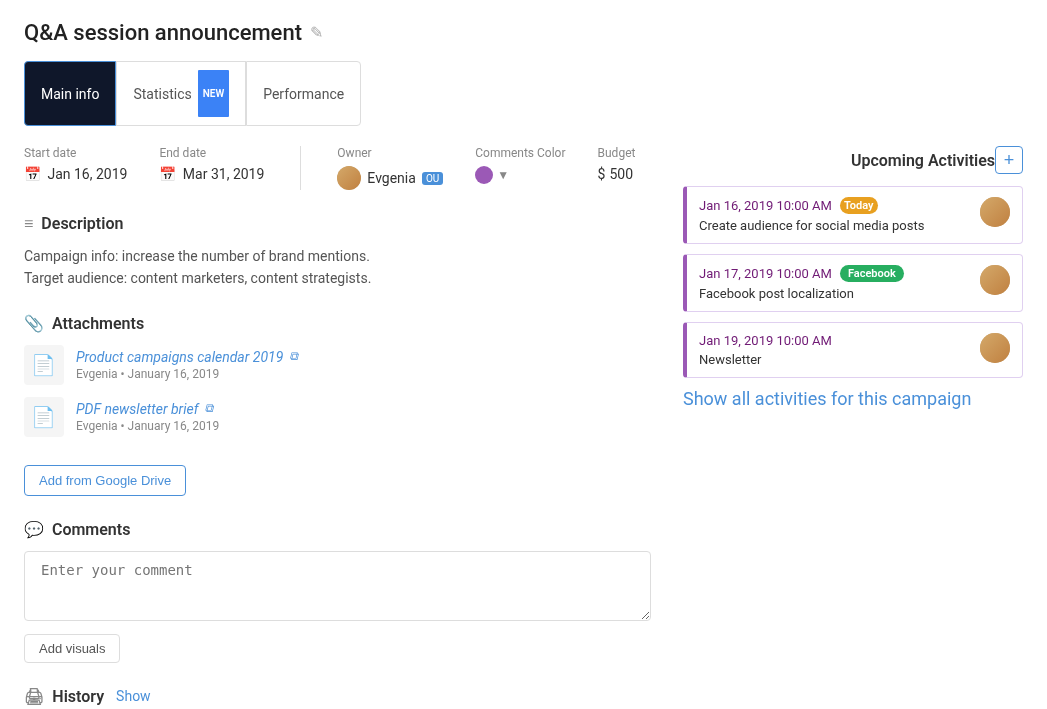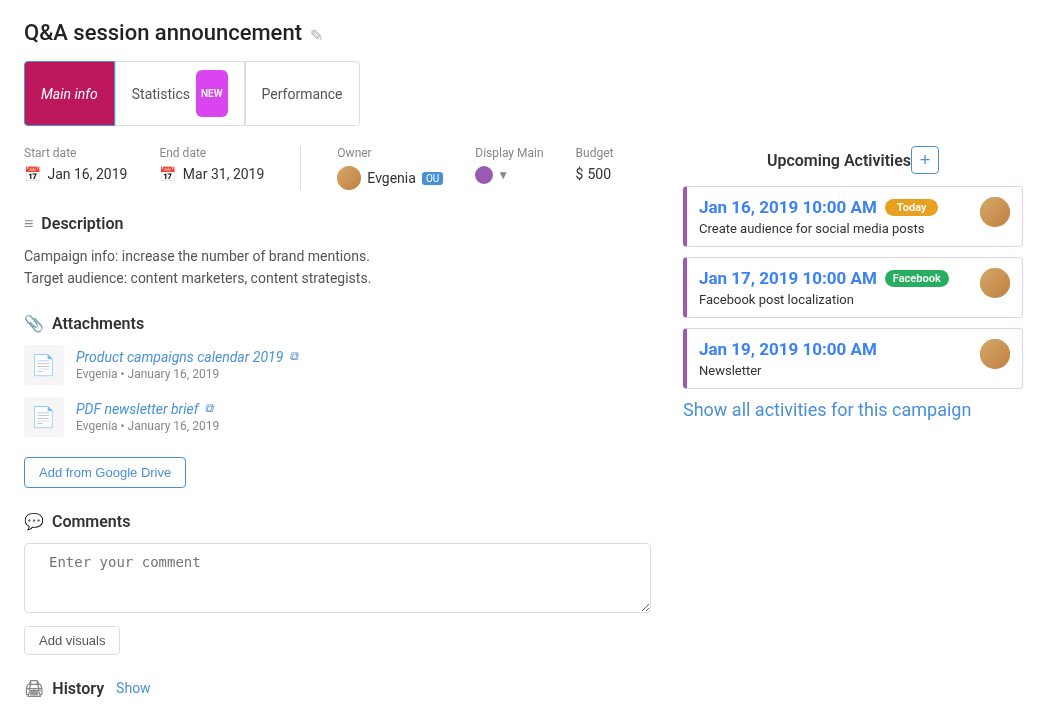--- a/index.html
+++ b/index.html
@@ -1,25 +1,25 @@
 <!DOCTYPE html>
 <html><head>
   <meta charset="utf-8">
   <style>
     * { box-sizing: border-box; margin: 0; padding: 0; }
     body { font-family: -apple-system, BlinkMacSystemFont, 'Segoe UI', Roboto, sans-serif; background: #fff; color: #333; font-size: 14px; }
     .page { padding: 20px 24px; max-width: 1047px; }
-    .page-title { font-size: 22px; font-weight: 500; color: #222; display: flex; align-items: flex-end; gap: 8px; margin-bottom: 16px; }
+    .page-title { font-size: 22px; font-weight: 500; color: #222; display: flex; align-items: center; gap: 8px; margin-bottom: 16px; }
     .edit-icon { color: #aaa; font-size: 16px; cursor: pointer; }
     .tabs { display: flex; gap: 0; margin-bottom: 20px; }
     .tab { padding: 8px 16px; border: 1px solid #ddd; cursor: pointer; font-size: 14px; color: #555; background: #fff; display: flex; align-items: center; gap: 6px; }
     .tab:first-child { border-radius: 4px 0 0 4px; }
     .tab:last-child { border-radius: 0 4px 4px 0; }
-    .tab.active { background: #be185d; color: #fff; border-color: #4a90d9; font-style: italic; }
-    .tab .new-badge { background: #d946ef; color: #fff; font-size: 10px; padding: 18px 5px; border-radius: 6px; font-weight: 600; }
+    .tab.active { background: #0f172a; color: #fff; border-color: #4a90d9; }
+    .tab .new-badge { background: #3b82f6; color: #fff; font-size: 10px; padding: 18px 5px; border-radius: 1px; font-weight: 600; }
     .content-layout { display: flex; gap: 32px; }
     .main-content { flex: 1; }
     .sidebar { width: 340px; flex-shrink: 0; }
     .meta-row { display: flex; gap: 32px; align-items: flex-start; margin-bottom: 24px; flex-wrap: wrap; }
     .meta-field { display: flex; flex-direction: column; gap: 6px; }
     .meta-label { font-size: 12px; color: #888; }
     .meta-value { display: flex; align-items: center; gap: 6px; font-size: 14px; color: #333; }
     .meta-divider { width: 1px; background: #ddd; align-self: stretch; margin: 0 4px; }
     .calendar-icon { color: #888; font-size: 14px; }
     .owner-avatar { width: 24px; height: 24px; border-radius: 50%; background: #c9a87c; display: flex; align-items: center; justify-content: center; overflow: hidden; }
@@ -31,34 +31,34 @@
     .section { margin-bottom: 24px; }
     .section-title { font-size: 16px; font-weight: 600; color: #333; display: flex; align-items: center; gap: 8px; margin-bottom: 12px; }
     .section-icon { color: #888; font-size: 16px; }
     .description-text { color: #555; line-height: 1.6; }
     .attachment-item { display: flex; align-items: center; gap: 12px; margin-bottom: 12px; }
     .attachment-icon { width: 40px; height: 40px; background: #f5f5f5; border-radius: 4px; display: flex; align-items: center; justify-content: center; color: #888; font-size: 20px; }
     .attachment-info { display: flex; flex-direction: column; gap: 2px; }
     .attachment-name { color: #4a90d9; font-size: 14px; display: flex; align-items: flex-start; gap: 6px; cursor: pointer; font-style: italic; }
     .attachment-meta { font-size: 12px; color: #888; }
     .external-link { color: #4a90d9; font-size: 12px; cursor: pointer; }
-    .add-drive-btn { border: 1px solid #4a90d9; color: #4a90d9; background: #fff; padding: 7px 14px; border-radius: 4px; cursor: pointer; font-size: 13px; margin-top: 8px; }
-    .comment-input { width: 100%; padding: 10px 24px; border: 1px solid #ddd; border-radius: 4px; font-size: 14px; resize: vertical; min-height: 70px; color: #333; outline: none; }
+    .add-drive-btn { border: 1px solid #4a90d9; color: #4a90d9; background: #fff; padding: 7px 14px; border-radius: 4px; cursor: pointer; font-size: 13px; margin-top: 16px; }
+    .comment-input { width: 100%; padding: 10px 16px; border: 1px solid #ddd; border-radius: 4px; font-size: 14px; resize: vertical; min-height: 70px; color: #333; outline: none; }
     .add-comment-btn { margin-top: 10px; border: 1px solid #ddd; background: #fff; color: #555; padding: 6px 14px; border-radius: 4px; cursor: pointer; font-size: 13px; }
     .history-section { display: flex; align-items: center; gap: 12px; margin-top: 8px; }
     .history-title { font-size: 16px; font-weight: 600; color: #333; display: flex; align-items: center; gap: 8px; }
     .show-link { color: #4a90d9; cursor: pointer; font-size: 14px; }
     
-    .upcoming-header { display: flex; align-items: center; justify-content: center; margin-bottom: 12px; }
+    .upcoming-header { display: flex; align-items: center; justify-content: flex-end; margin-bottom: 12px; }
     .upcoming-title { font-size: 16px; font-weight: 600; color: #333; }
     .add-activity-btn { width: 28px; height: 28px; border: 1px solid #4a90d9; border-radius: 4px; color: #4a90d9; background: #fff; cursor: pointer; display: flex; align-items: center; justify-content: center; font-size: 18px; font-weight: 300; }
     .activity-card { border: 1px solid #e0d0f0; border-left: 4px solid #9b59b6; border-radius: 4px; padding: 10px 12px; margin-bottom: 10px; display: flex; justify-content: space-between; align-items: flex-start; }
     .activity-date-row { display: flex; align-items: center; gap: 8px; margin-bottom: 4px; }
-    .activity-date { font-size: 17px; font-weight: 700; color: #3b82f6; }
-    .today-badge { background: #e8a020; color: #fff; font-size: 11px; padding: 2px 12px; border-radius: 10px; font-weight: 600; }
+    .activity-date { font-size: 13px; font-weight: 400; color: #701a75; }
+    .today-badge { background: #e8a020; color: #fff; font-size: 11px; padding: 2px 4px; border-radius: 10px; font-weight: 600; }
     .tomorrow-badge { background: #27ae60; color: #fff; font-size: 11px; padding: 2px 8px; border-radius: 10px; font-weight: 600; }
     .activity-title { font-size: 13px; color: #333; }
     .activity-avatar { width: 30px; height: 30px; border-radius: 50%; background: #c9a87c; flex-shrink: 0; }
     .show-all-link { color: #4a90d9; font-size: 18px; cursor: pointer; margin-top: 6px; display: block; }
     .avatar-face { width: 100%; height: 100%; border-radius: 50%; background: linear-gradient(135deg, #d4a96a 0%, #c08040 100%); }
   </style>
 </head>
 <body>
 
 <div class="page">
@@ -103,21 +103,21 @@
           <div class="meta-label">Owner</div>
           <div class="meta-value">
             <div class="owner-avatar">
               <div class="avatar-face"></div>
             </div>
             <span>Evgenia</span>
             <span class="owner-badge">OU</span>
           </div>
         </div>
         <div class="meta-field">
-          <div class="meta-label">Display Main</div>
+          <div class="meta-label">Comments Color</div>
           <div class="meta-value color-dropdown">
             <span class="color-dot" style="background:#9b59b6;"></span>
             <span class="chevron">▼</span>
           </div>
         </div>
         <div class="meta-field">
           <div class="meta-label">Budget</div>
           <div class="meta-value budget-value">
             <span>$</span>
             <span>500</span>

